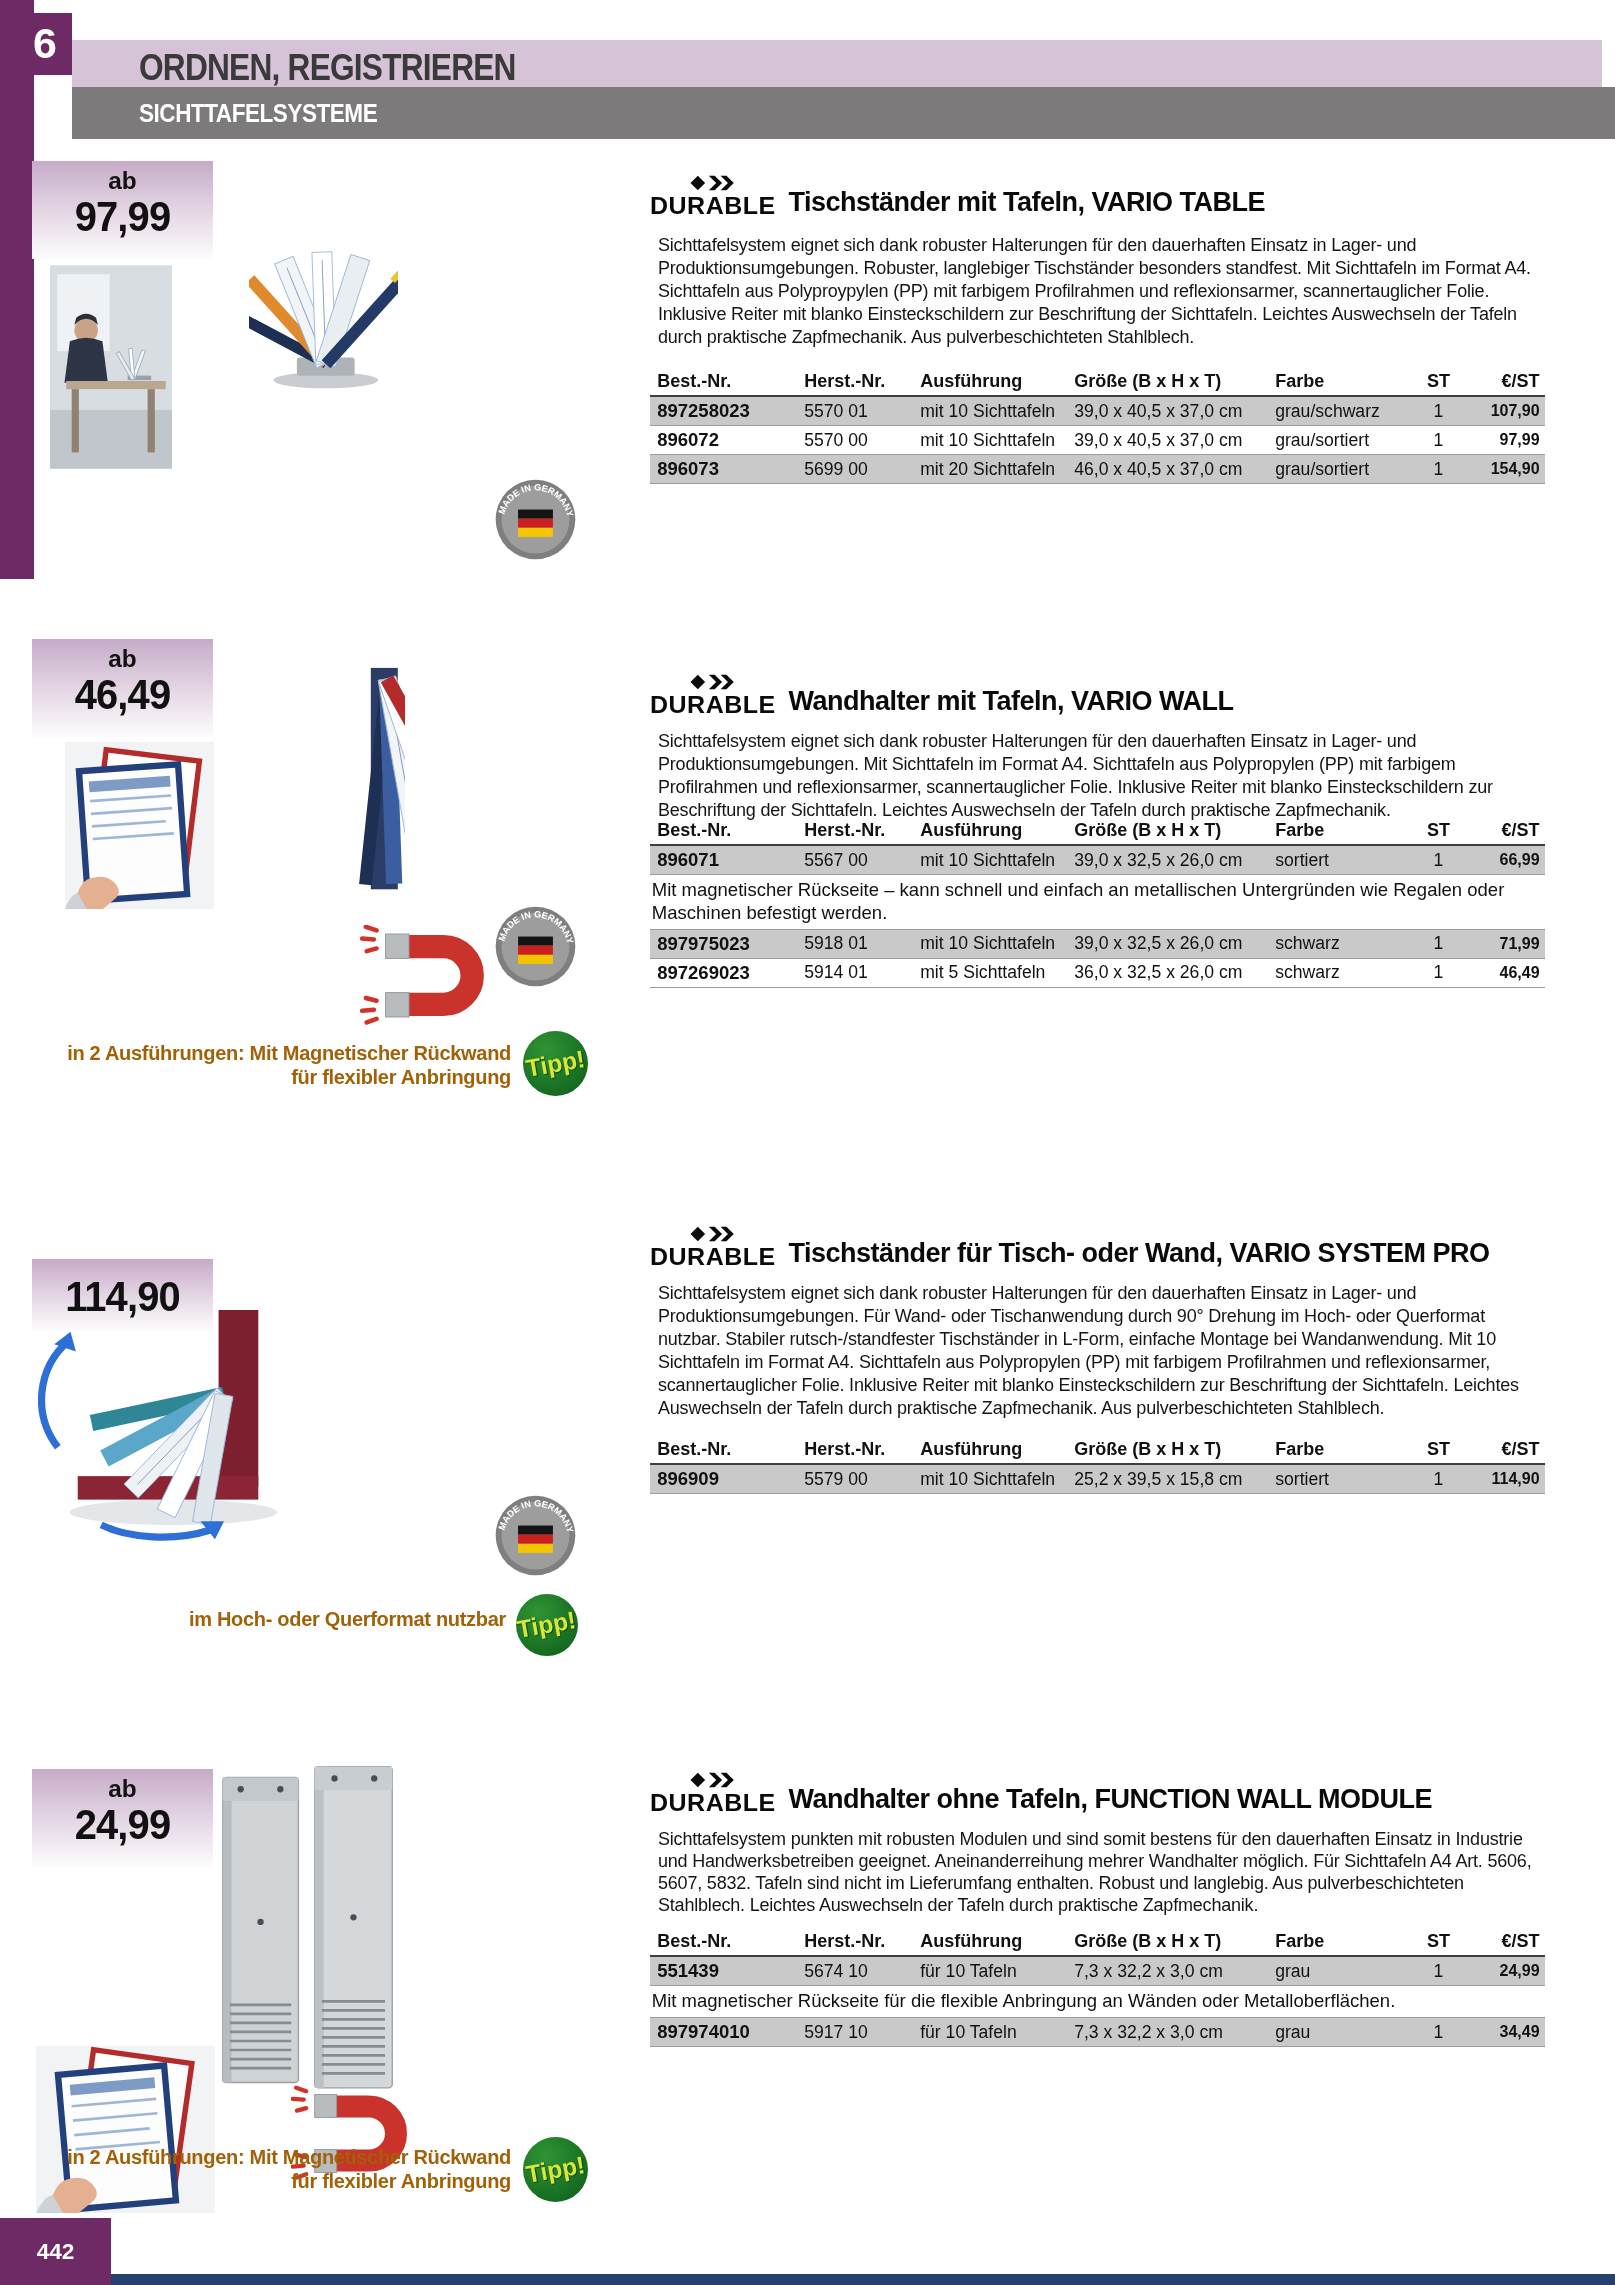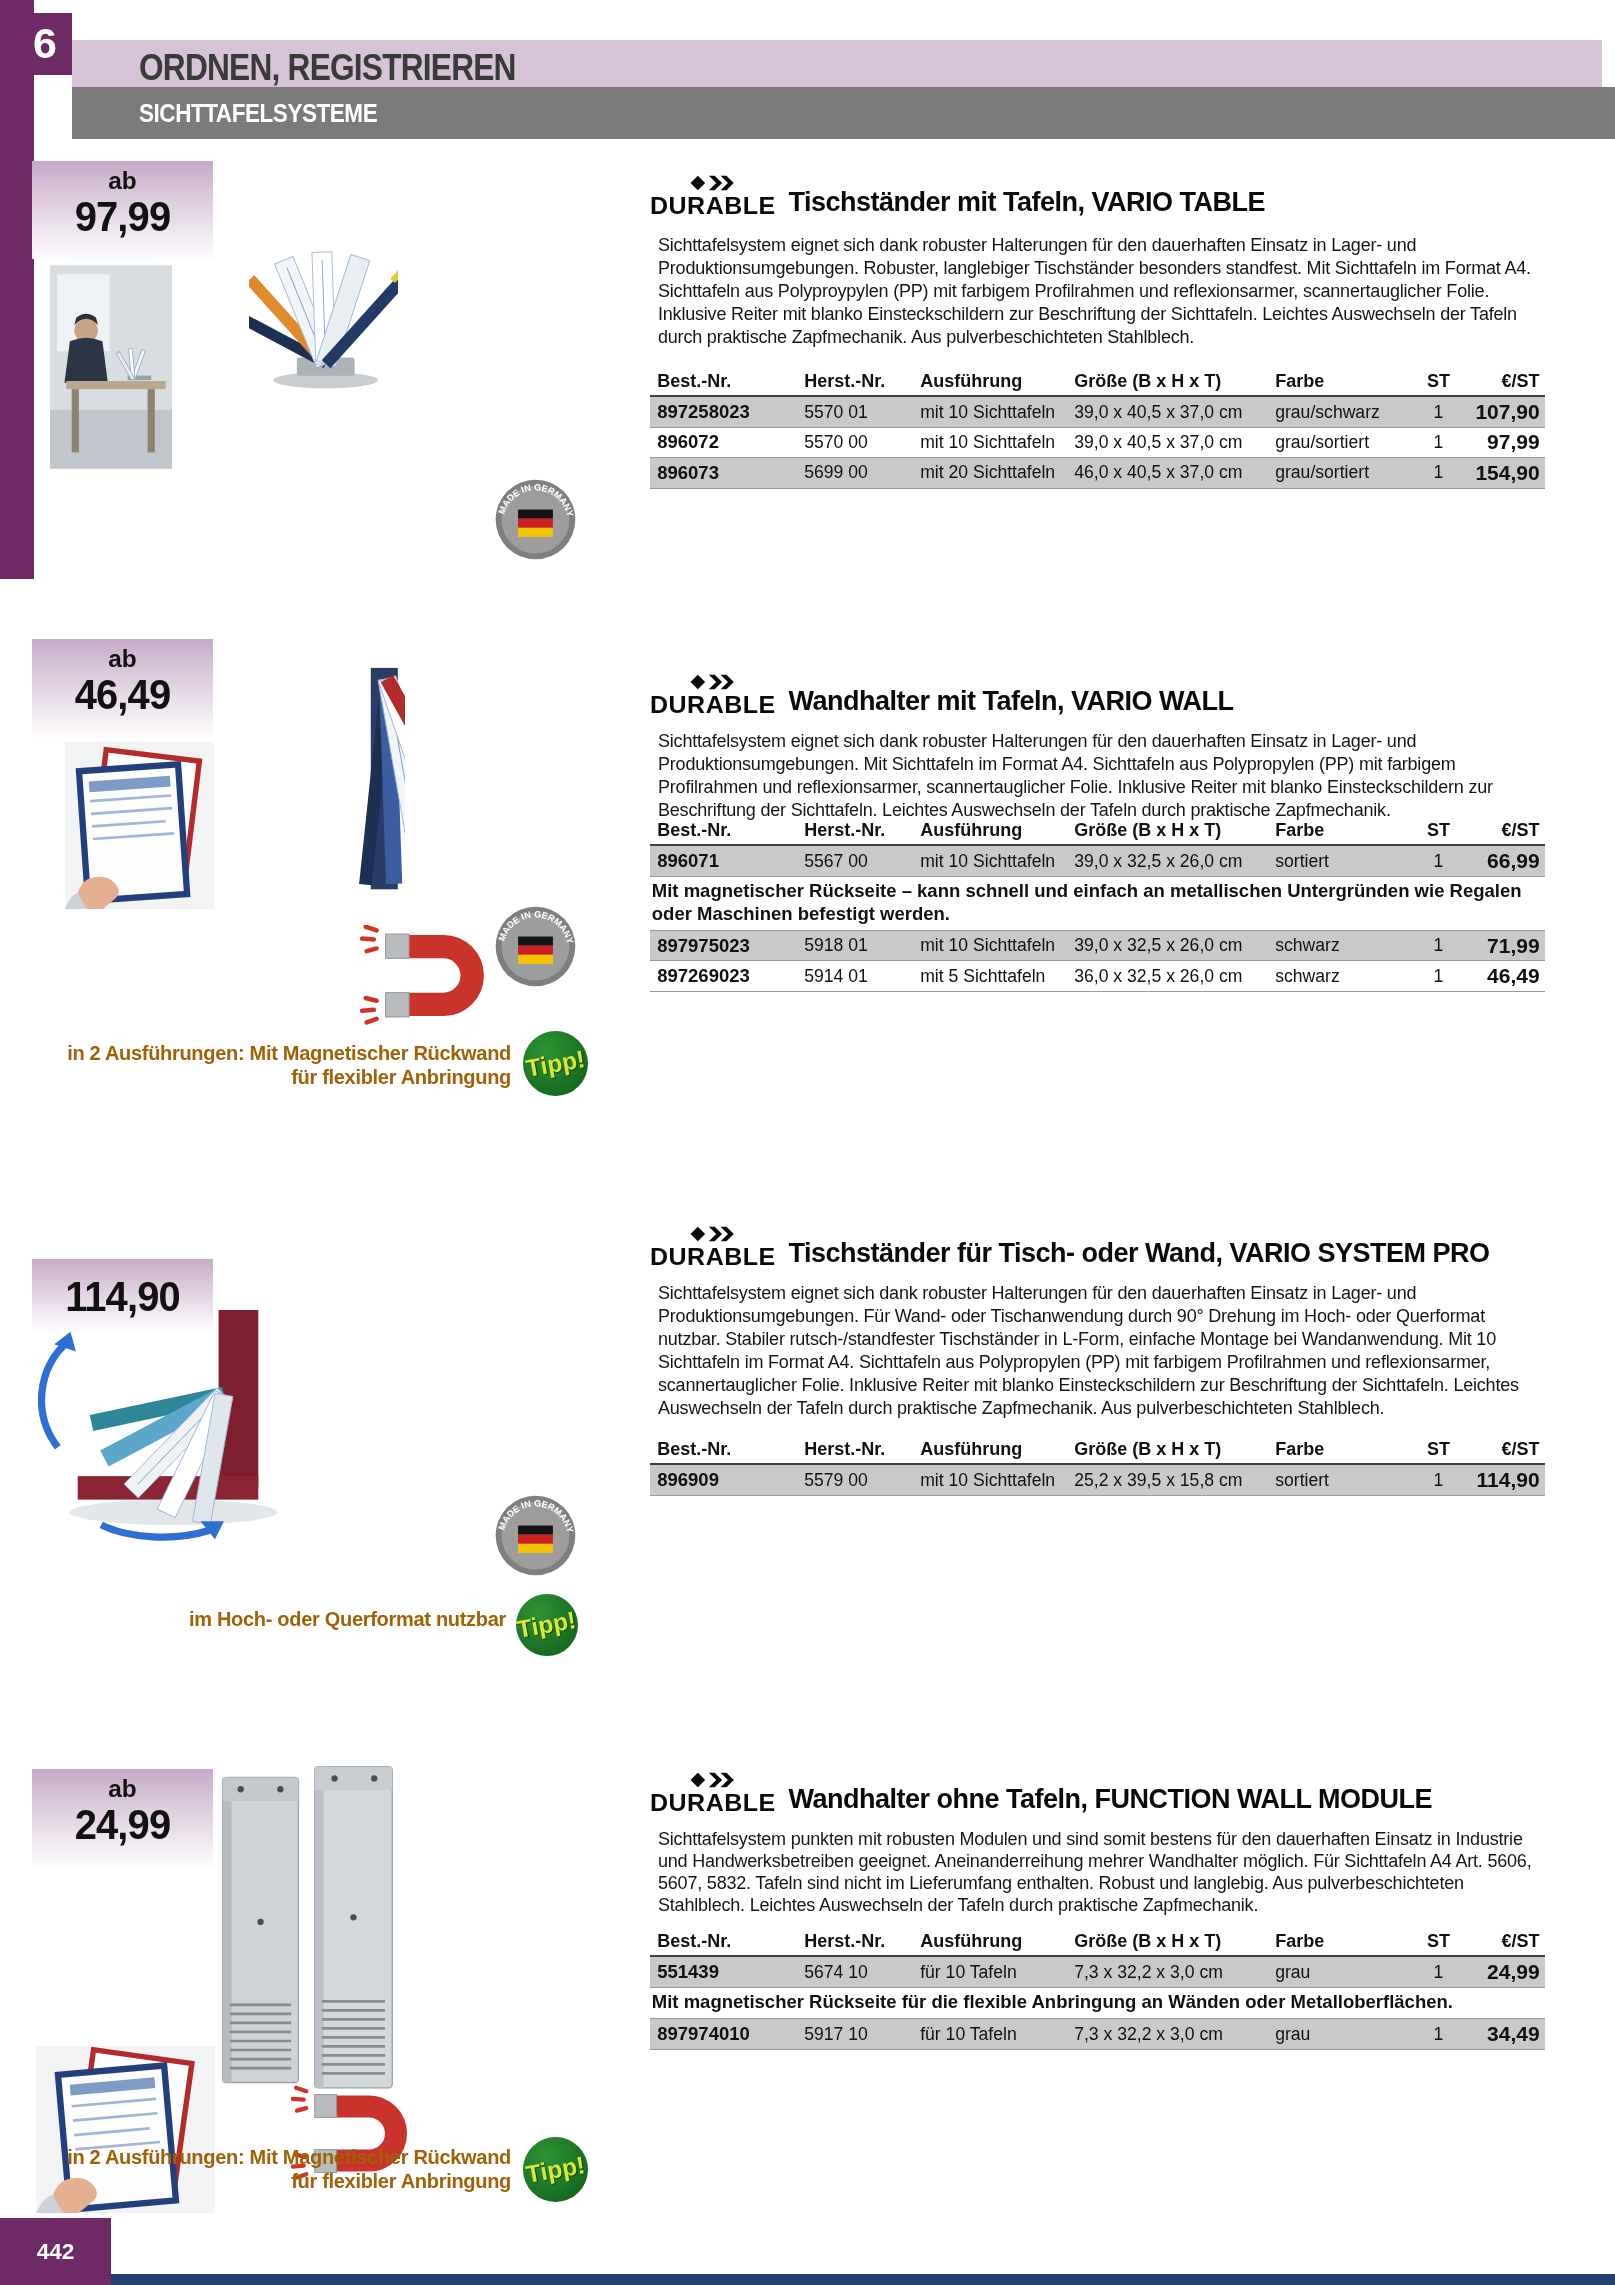--- a/index.html
+++ b/index.html
@@ -47,23 +47,23 @@
   table.spec{position:absolute;left:650px;width:893px;border-collapse:collapse;table-layout:fixed;}
   .t1{top:369px;} .t2{top:818px;} .t3{top:1437px;} .t4{top:1929px;}
   table.spec th{font-size:18px;font-weight:bold;text-align:left;padding:1.8px 0 3.6px 7.2px;white-space:nowrap;}
   table.spec thead tr{border-bottom:2.7px solid #3e3e3e;}
   table.spec td{font-size:17.6px;padding:2.7px 0 2.7px 7.2px;white-space:nowrap;height:22.6px;}
   table.spec tr.data{border-bottom:1.8px solid #9b9b9b;}
   table.spec tr.shaded{background:#c9c9c9;}
   table.spec td.c-best{font-weight:bold;font-size:18.5px;}
   table.spec th.c-st, table.spec td.c-st{text-align:center;padding-left:0;}
   table.spec th.c-pr, table.spec td.c-pr{text-align:right;padding-right:5.4px;padding-left:0;}
-  table.spec td.c-pr{font-weight:bold;font-size:21px;margin-top:43px;}
+  table.spec td.c-pr{font-weight:bold;font-size:16px;margin-top:43px;}
   table.spec tr.noterow{border-bottom:1.8px solid #9b9b9b;}
-  table.spec tr.noterow td{font-weight:bold;font-size:18.5px;white-space:normal;line-height:22.6px;
+  table.spec tr.noterow td{font-weight:normal;font-size:18.5px;white-space:normal;line-height:22.6px;
                            padding:3.6px 0 4.5px 1.8px;}
 
   
   .tip-text{position:absolute;left:54px;width:457px;text-align:right;font-size:20px;font-weight:bold;
             line-height:23.5px;letter-spacing:-0.3px;color:#a16207;}
   .tt2{top:1042px;} .tt3{top:1608px;width:452px;} .tt4{top:2146px;}
   .tip-badge{position:absolute;width:65px;height:65px;border-radius:50%;
              background:radial-gradient(circle at 35% 30%,#2f9435,#156a20 75%);
              display:flex;align-items:center;justify-content:center;}
   .tip-badge span{color:#d9e63a;font-size:24.4px;font-weight:bold;transform:rotate(-10deg);

